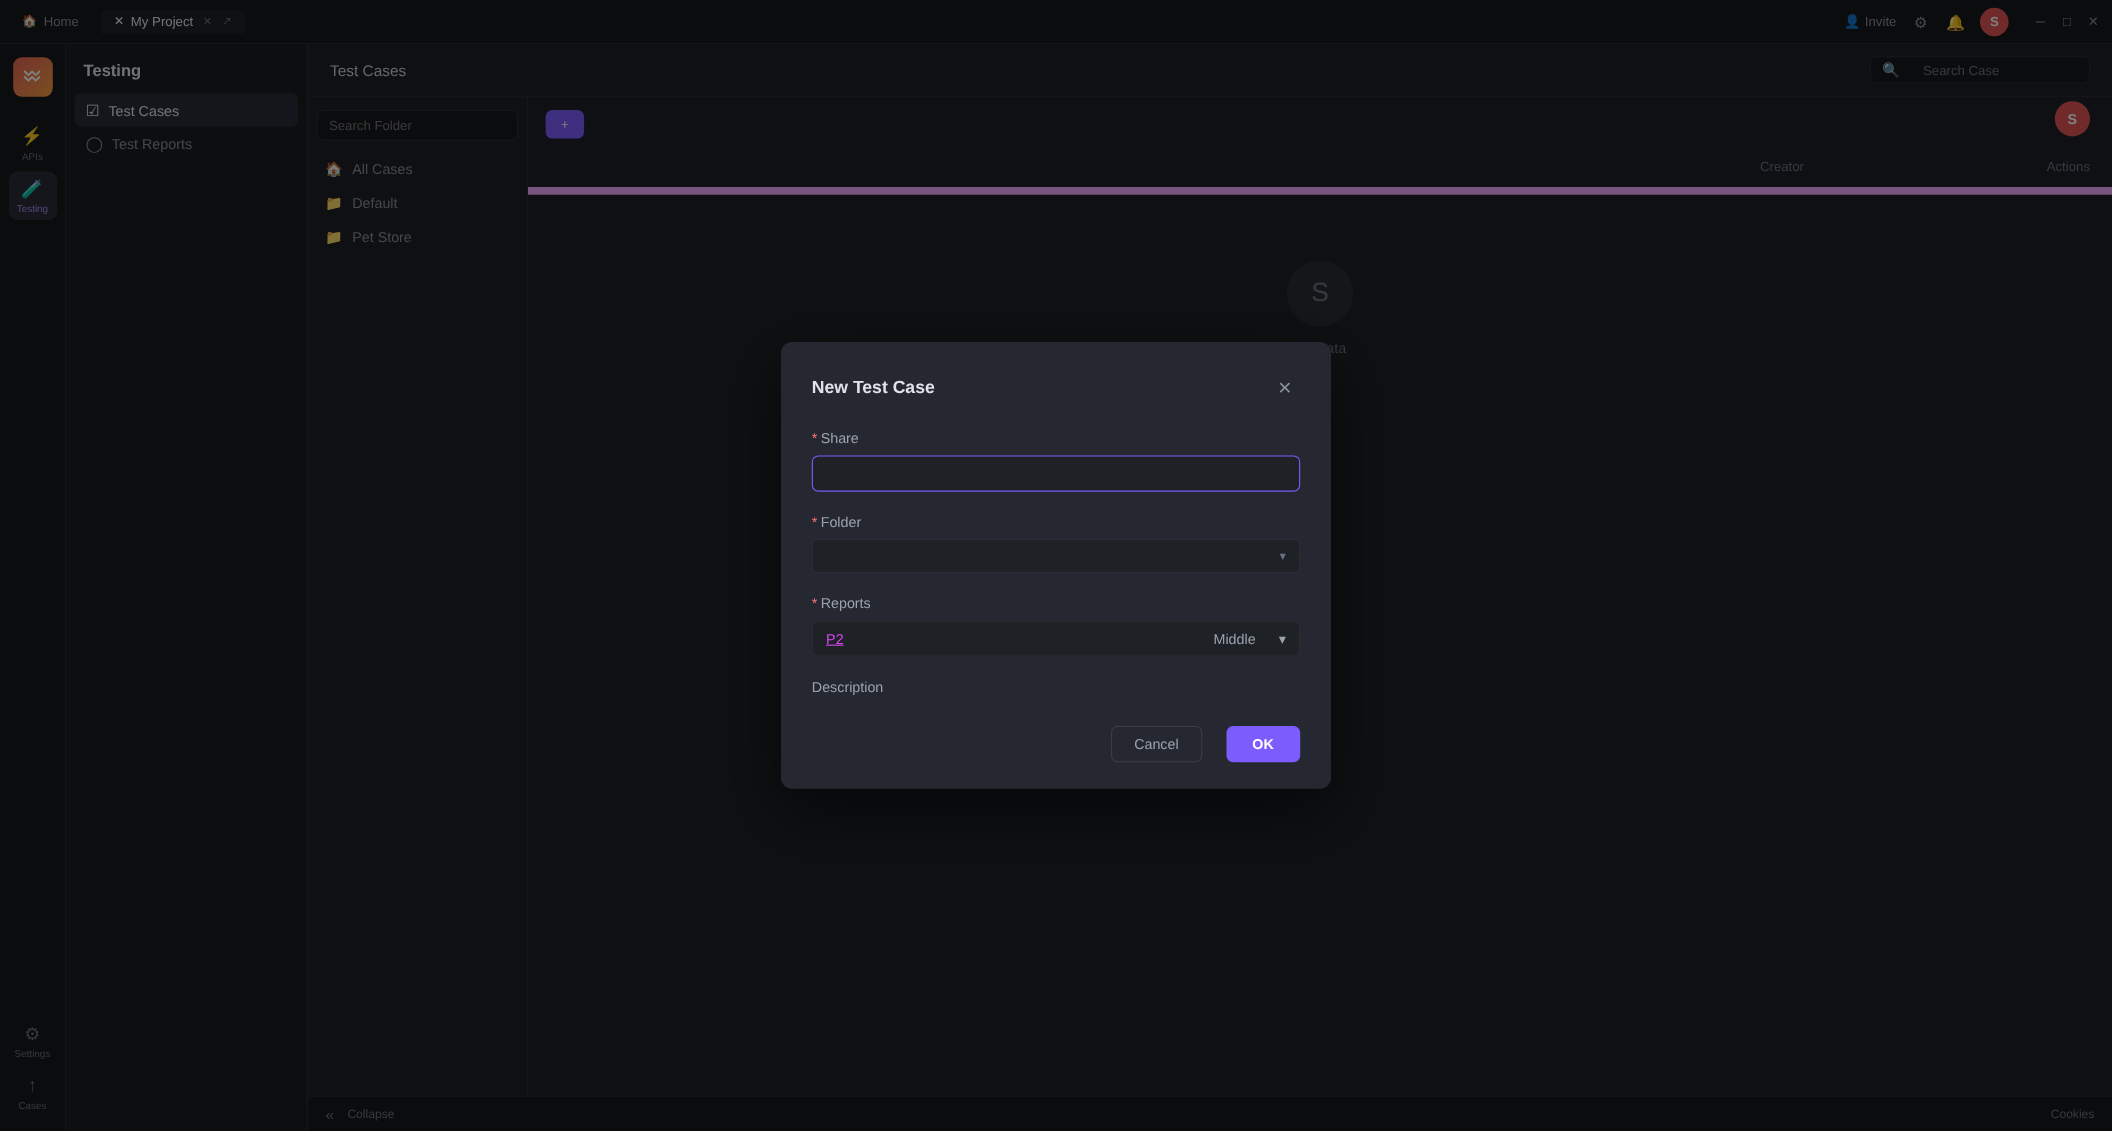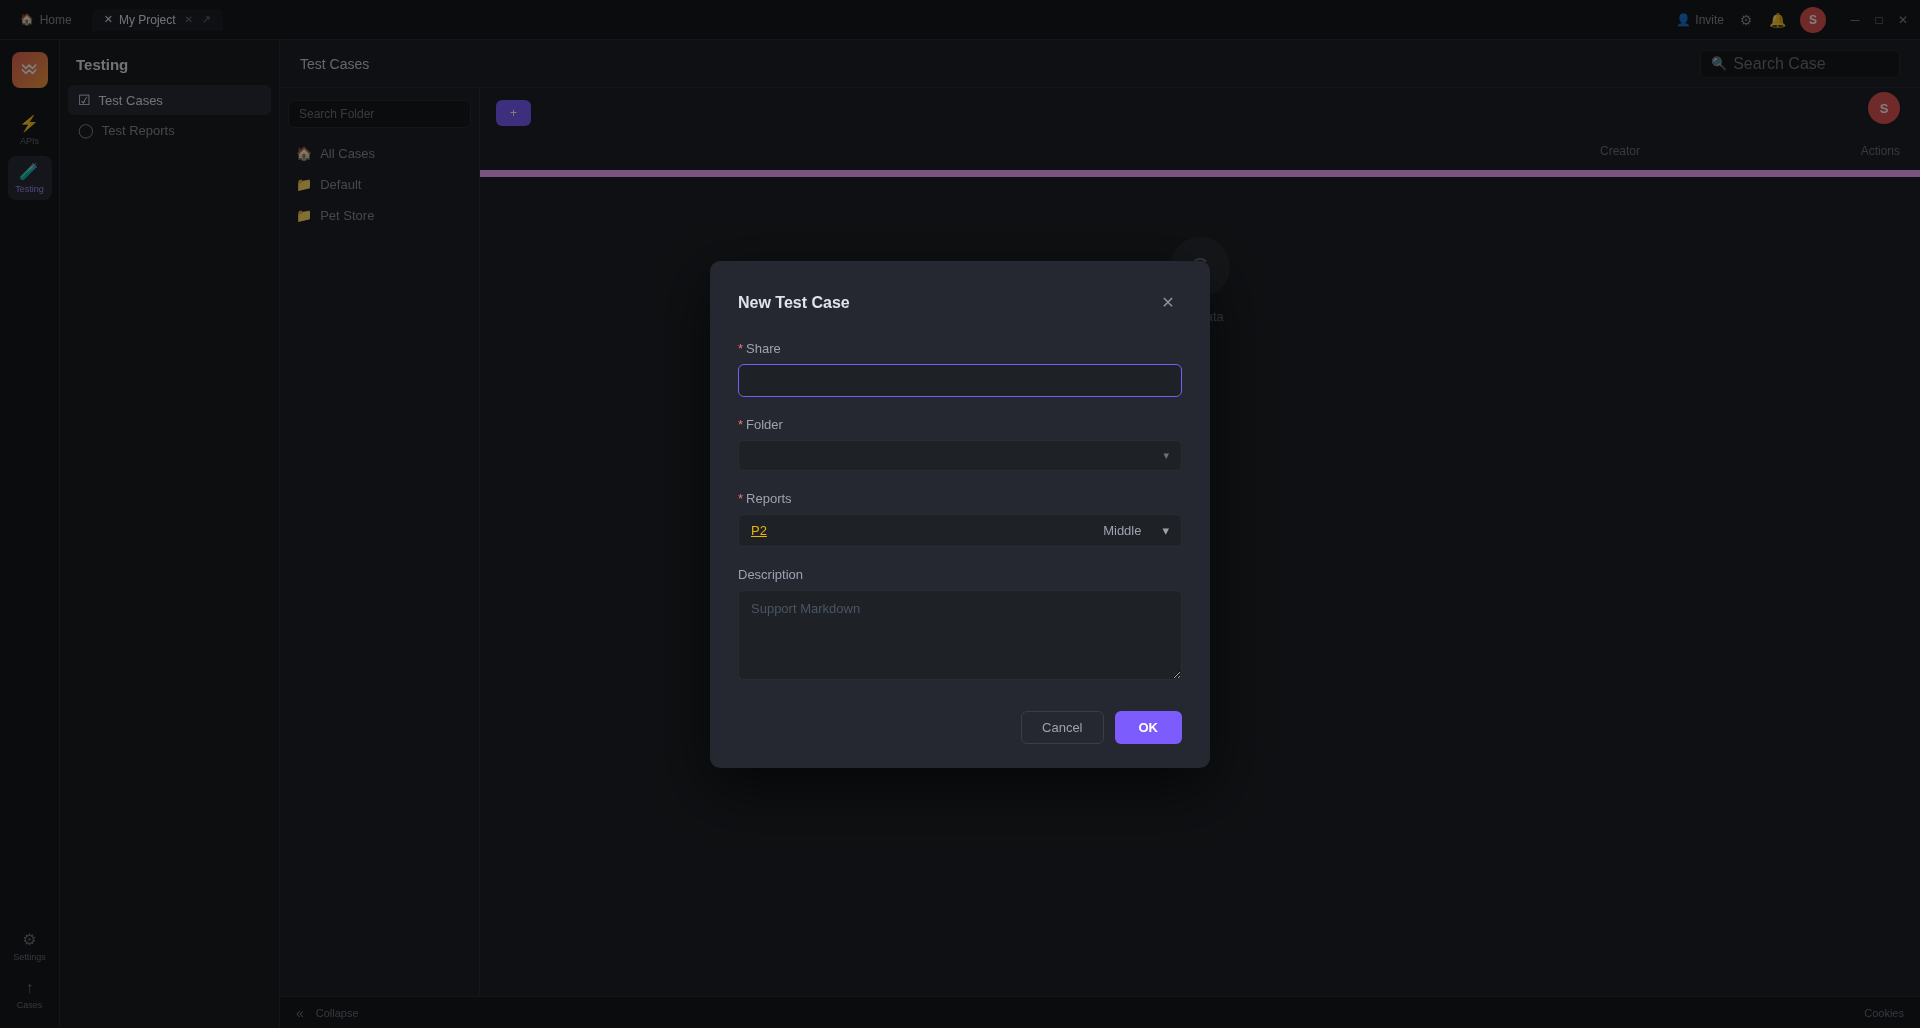--- a/index.html
+++ b/index.html
@@ -222,22 +222,23 @@
       border: 1px solid #2a2d32;
       border-radius: 6px;
       padding: 4px 10px;
       width: 200px;
     }
     .search-box input {
       background: transparent;
       border: none;
       outline: none;
       color: #8a8f98;
-      font-size: 16px;
+      font-size: 12px;
       width: 100%;
+      margin-left: 15px;
     }
 
     .content-body {
       display: flex;
       flex: 1;
       overflow: hidden;
     }
 
     
     .folder-panel {
@@ -434,21 +435,21 @@
     .priority-row {
       display: flex;
       align-items: center;
       background: #1e2126;
       border: 1px solid #2a2d32;
       border-radius: 6px;
       padding: 8px 12px;
     }
     .priority-code {
       font-size: 13px;
-      color: #eab308;
+      color: #d946ef;
       flex: 1;
       text-decoration: underline;
     }
     .priority-value {
       display: flex;
       align-items: flex-start;
       gap: 21px;
       font-size: 13px;
       color: #9ca3af;
       cursor: pointer;
@@ -465,21 +466,21 @@
       resize: vertical;
       min-height: 90px;
       outline: none;
       font-family: inherit;
     }
     .form-textarea::placeholder { color: #4b5563; }
 
     .modal-footer {
       display: flex;
       justify-content: flex-end;
-      gap: 11px;
+      gap: 22px;
       margin-top: 28px;
     }
     .btn-cancel {
       padding: 8px 20px;
       background: transparent;
       border: 1px solid #3a3d42;
       border-radius: 6px;
       color: #9ca3af;
       font-size: 13px;
       cursor: pointer;
@@ -677,21 +678,20 @@
           <span>Middle</span>
           <span>▾</span>
         </div>
       </div>
     </div>
 
     <div class="form-group">
       <div class="form-label">
         <span>Description</span>
       </div>
-      <textarea class="form-textarea" placeholder="Support Markdown" style=""></textarea>
     </div>
 
     <div class="modal-footer">
       <button class="btn-cancel">Cancel</button>
       <button class="btn-ok">OK</button>
     </div>
   </div>
 </div>
 
 </body></html>

